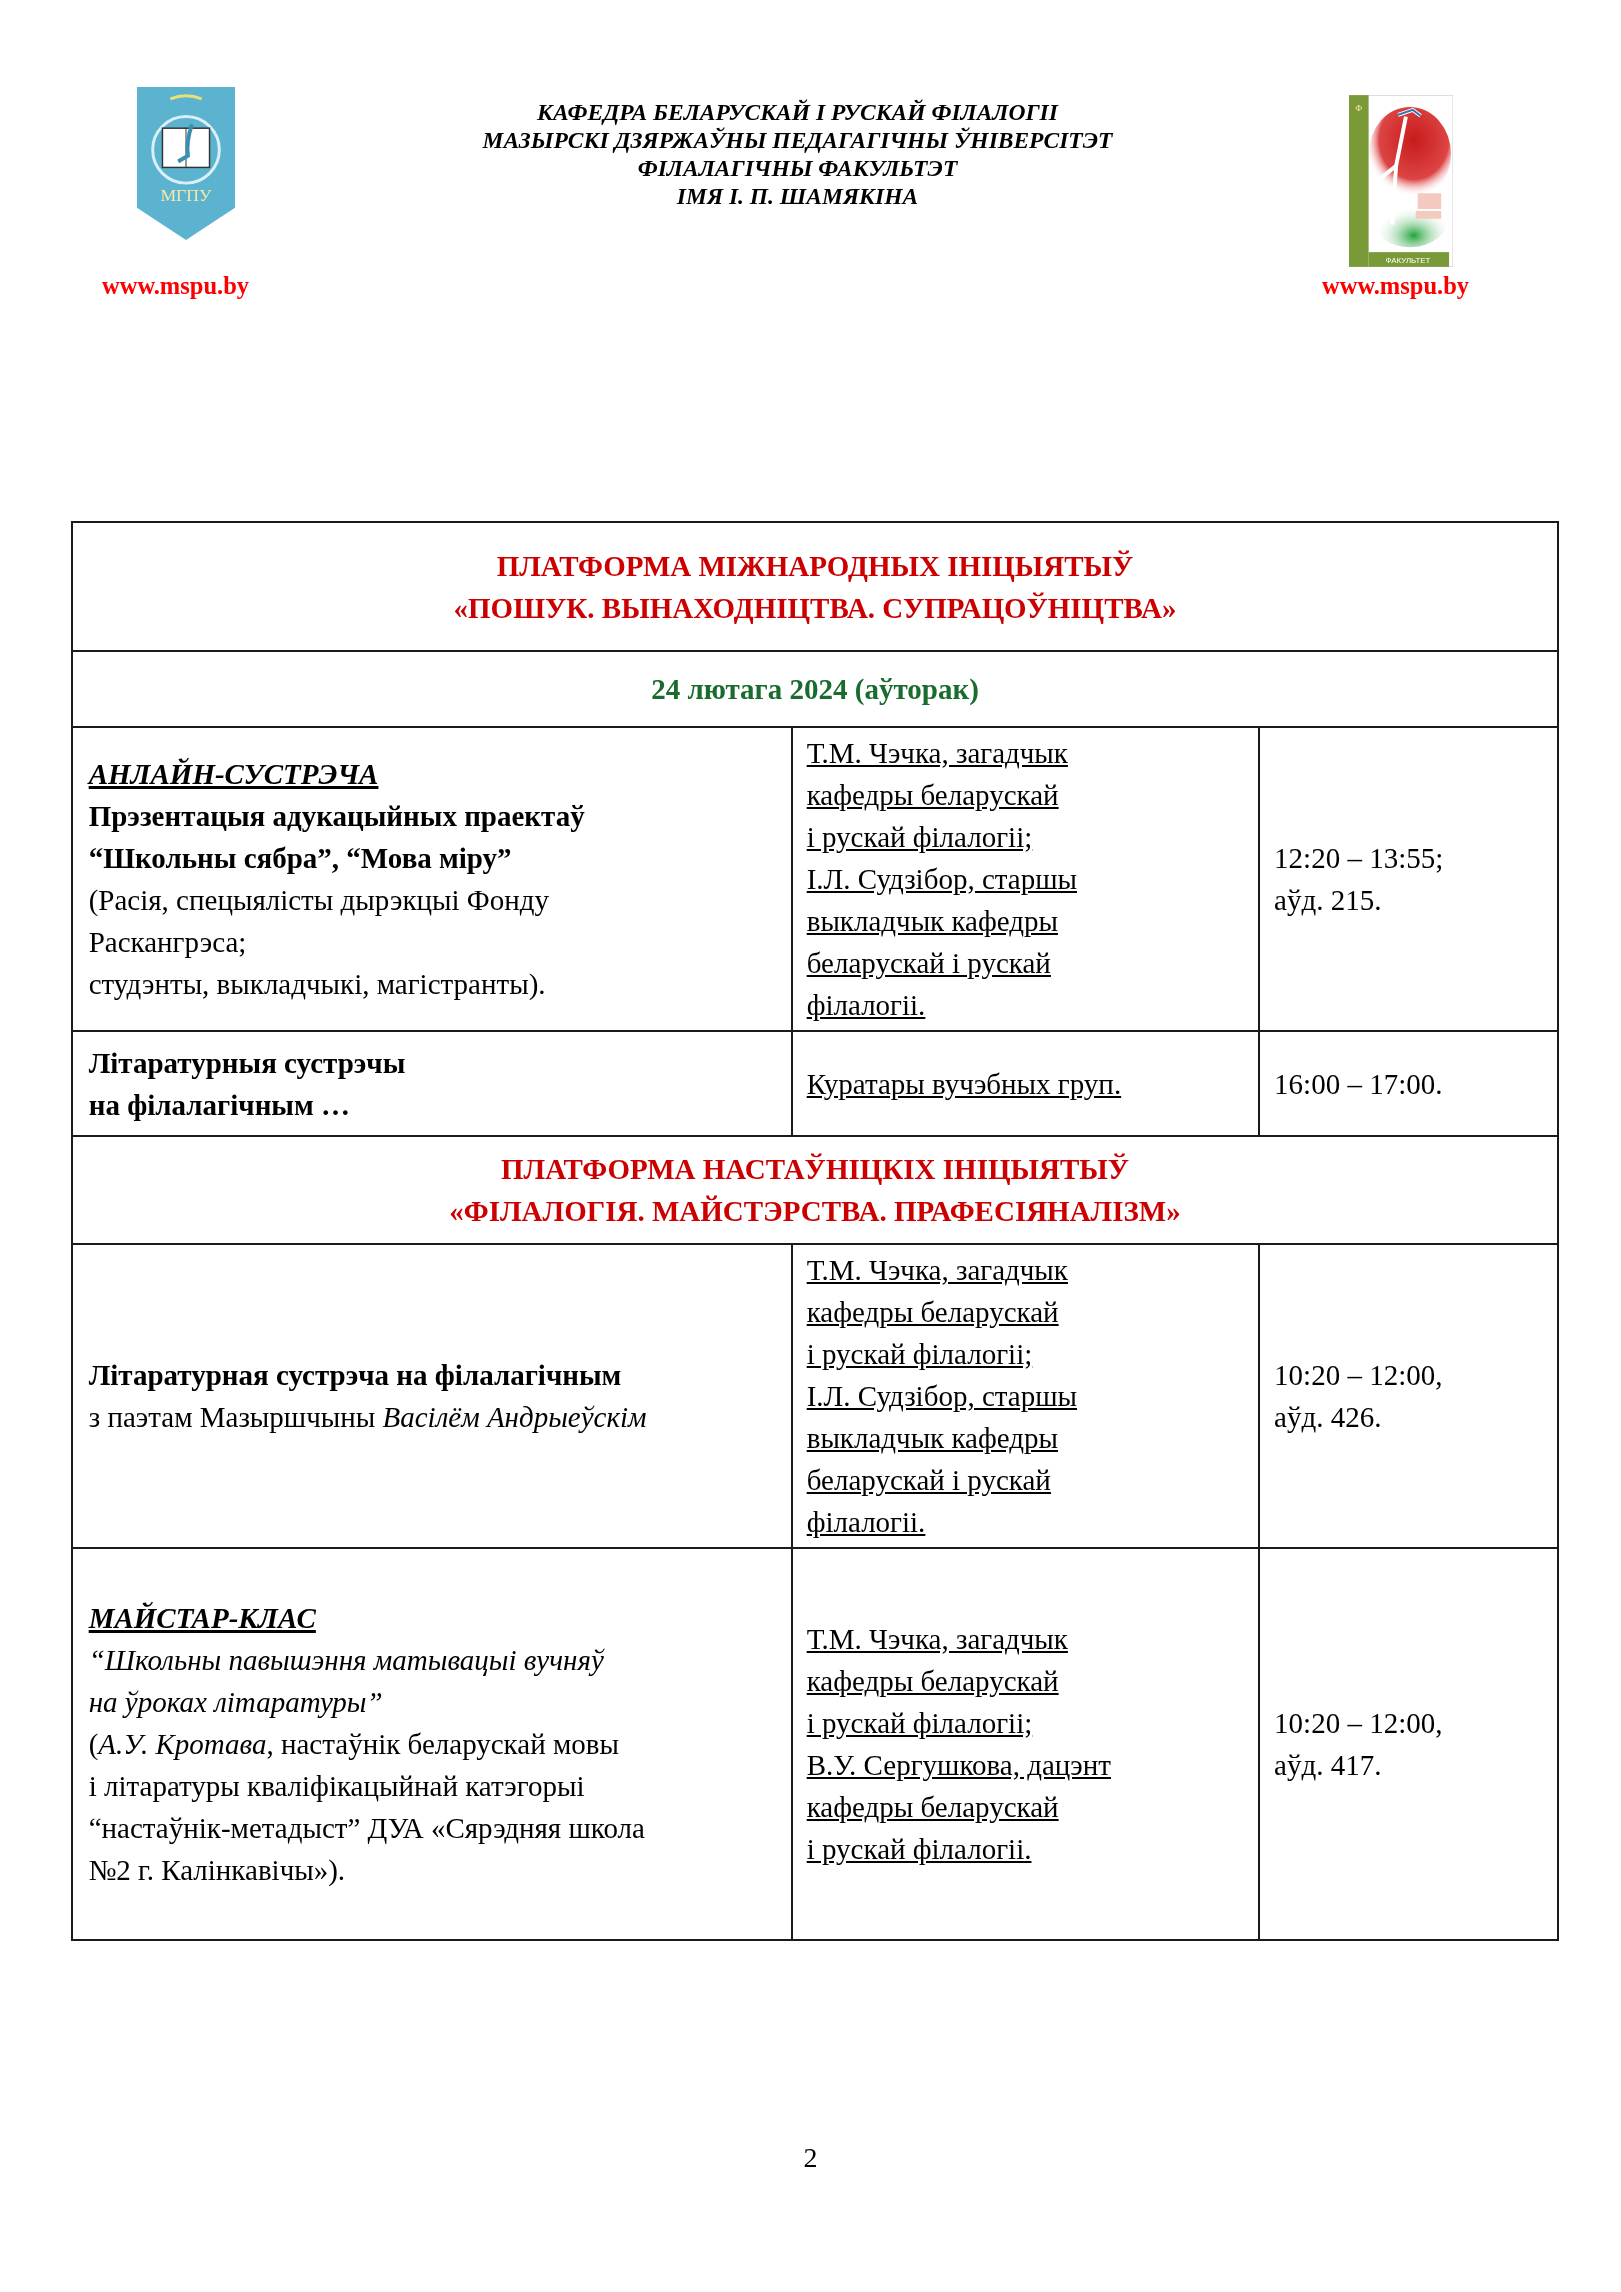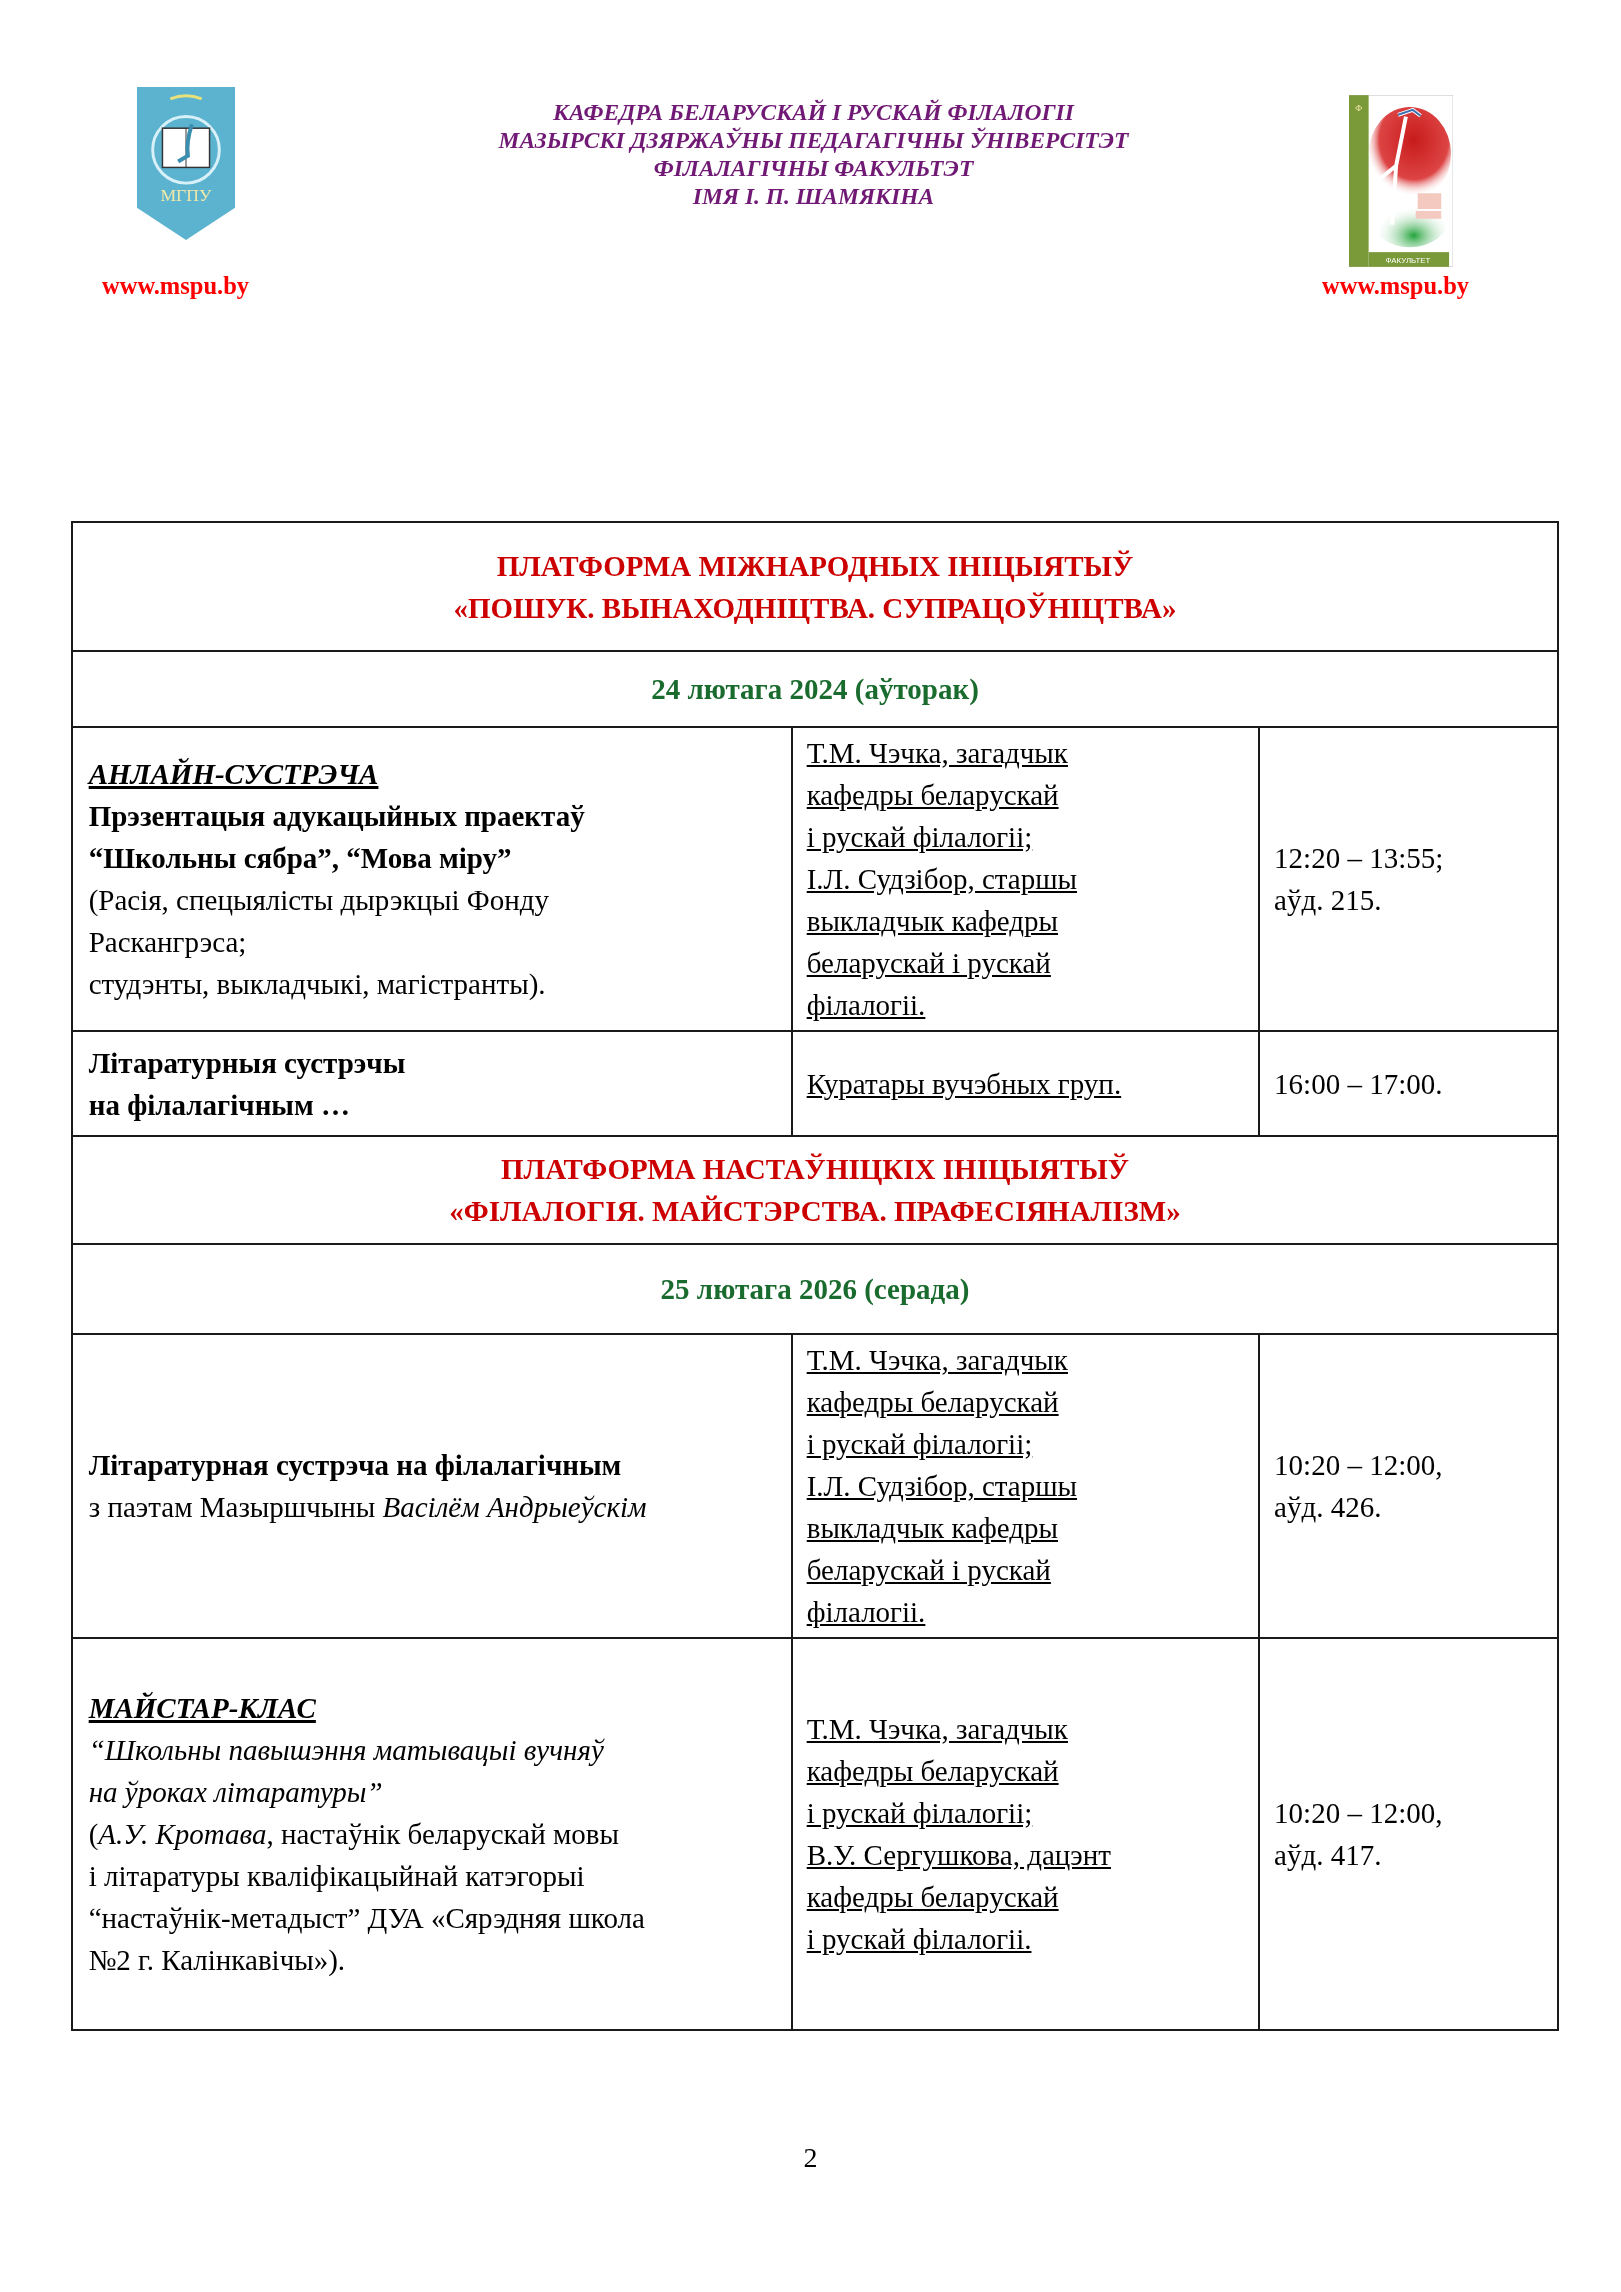--- a/index.html
+++ b/index.html
@@ -5,21 +5,21 @@
   * { box-sizing: border-box; margin: 0; padding: 0; }
   html, body { width: 1621px; height: 2293px; background: #ffffff; }
   body { position: relative; font-family: "Liberation Serif", "DejaVu Serif", serif; color: #000; }
 
   
   .logo-left { position: absolute; left: 135px; top: 85px; width: 102px; height: 157px; }
   .logo-right { position: absolute; left: 1349px; top: 95px; width: 104px; height: 172px; }
   .url { position: absolute; top: 272px; font-family: "Liberation Serif", serif; font-weight: bold; color: #ff0000; font-size: 24.5px; }
   .url-left { left: 102px; }
   .url-right { left: 1322px; }
-  .header-lines { position: absolute; left: 392px; top: 98px; width: 843px; text-align: center; color: #701a75; font-style: italic; font-weight: bold; font-size: 23.5px; line-height: 28px; font-family: "Liberation Serif", serif; }
+  .header-lines { position: absolute; left: 376px; top: 98px; width: 843px; text-align: center; color: #000000; font-style: italic; font-weight: bold; font-size: 23.5px; line-height: 28px; font-family: "Liberation Serif", serif; }
 
   
   table.schedule { position: absolute; left: 71px; top: 521px; width: 1488px; border-collapse: collapse; }
   table.schedule td { border: 2px solid #1a1a1a; vertical-align: middle; font-size: 29px; line-height: 42px; }
   .c1 { width: 721px; padding: 9.8px 15.7px 9.8px 15.7px; }
   .c2 { width: 468px; padding: 3.9px 13.7px 3.9px 13.7px; text-decoration: underline; }
   .c3 { width: 299px; padding: 3.9px 13.7px 3.9px 13.7px; }
 
   .platform { text-align: center; color: #cc0000; font-weight: bold; font-size: 29px; line-height: 42px; height: 129px; }
   .date { text-align: center; color: #1a6b2e; font-weight: bold; font-size: 29px; height: 76px; }
@@ -130,23 +130,20 @@
       <span class="line">16:00 – 17:00.</span>
     </td>
   </tr>
 
   <tr>
     <td colspan="3" class="platform" style="height:108px;">
       <span class="line">ПЛАТФОРМА НАСТАЎНІЦКІХ ІНІЦЫЯТЫЎ</span>
       <span class="line">«ФІЛАЛОГІЯ. МАЙСТЭРСТВА. ПРАФЕСІЯНАЛІЗМ»</span>
     </td>
   </tr>
-  <tr>
-    <td colspan="3" class="date tall">25 лютага 2026 (серада)</td>
-  </tr>
   <tr style="height:294px;">
     <td class="c1">
       <span class="line bold">Літаратурная сустрэча на філалагічным</span>
       <span class="line"><span>з паэтам Мазыршчыны </span><span class="ital">Васілём Андрыеўскім</span></span>
     </td>
     <td class="c2">
       <span class="line">Т.М. Чэчка, загадчык</span>
       <span class="line">кафедры беларускай</span>
       <span class="line">і рускай філалогіі;</span>
       <span class="line">І.Л. Судзібор, старшы</span>

